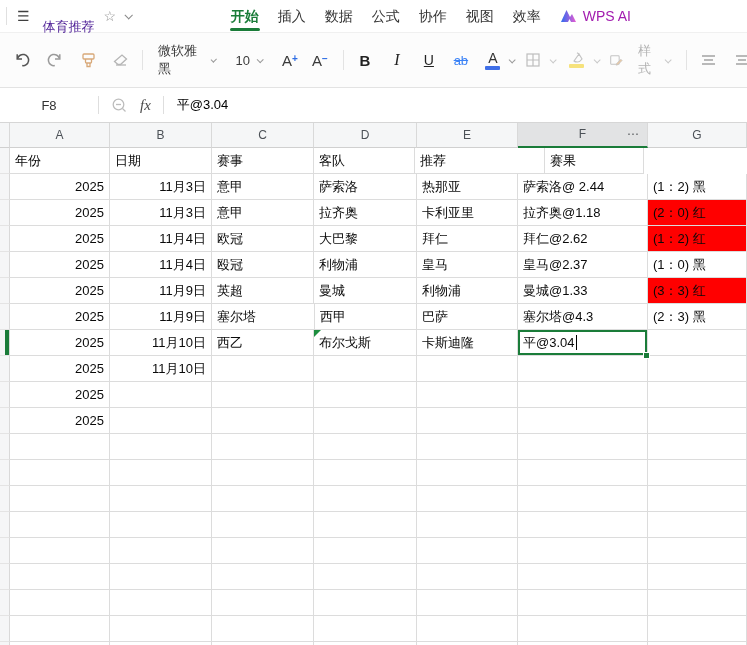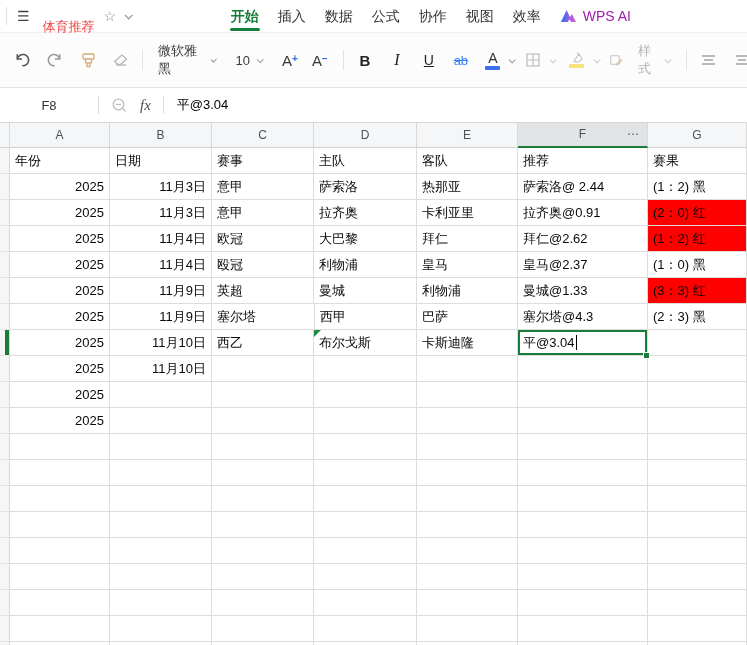--- a/index.html
+++ b/index.html
@@ -5,21 +5,21 @@
   * { box-sizing: border-box; margin: 0; padding: 0; }
   html,body { width:747px; height:645px; overflow:hidden; background:#fff;
     font-family:"Liberation Sans", sans-serif; }
   .app { position:relative; width:747px; height:645px; background:#fff; }
 
   
   .titlebar { height:33px; display:flex; align-items:center; background:#fff;
     border-bottom:1px solid #f0f0f0; padding-left:6px; }
   .edge-line { width:1px; height:18px; background:#e0e0e0; margin-right:10px; }
   .hamburger { font-size:14px; color:#3f3f3f; margin-right:13px; cursor:pointer; }
-  .doc-title { font-size:13px; color:#ef4444; margin-right:9px;margin-top:22px; }
+  .doc-title { font-size:13px; color:#4c1d95; margin-right:9px;margin-top:22px; }
   .star { font-size:14px; color:#8f8f8f; margin-right:9px; cursor:pointer; }
   .chev { display:inline-block; width:6px; height:6px; border-right:1.3px solid #8a8a8a;
     border-bottom:1.3px solid #8a8a8a; transform:rotate(45deg) translateY(-1px); }
   .tabs { margin-left:auto; display:flex; align-items:center; gap:19px;
     padding-right:116px; height:100%; }
   .tab { font-size:14px; color:#333; line-height:32px; height:100%; position:relative;
     cursor:pointer; white-space:nowrap; }
   .tab.active { color:#1a7c39; font-weight:bold; }
   .tab.active::after { content:""; position:absolute; left:-1px; right:-1px; bottom:1px;
     height:3px; border-radius:2px; background:#1a7c39; }
@@ -246,21 +246,20 @@
         <div class="colhead c5 active">F<span class="dots">⋯</span></div>
         <div class="colhead c6">G</div>
       </div>
     <div id="gridbody">
 
     <div class="grow">
           <div class="sliver"></div>
           <div class="cell c0">年份</div>
           <div class="cell c1">日期</div>
           <div class="cell c2">赛事</div>
-          <div class="cell c3">主队</div>
           <div class="cell c4">客队</div>
           <div class="cell c5">推荐</div>
           <div class="cell c6">赛果</div>
         </div>
         <div class="grow">
           <div class="sliver"></div>
           <div class="cell c0 num">2025</div>
           <div class="cell c1 num">11月3日</div>
           <div class="cell c2">意甲</div>
           <div class="cell c3">萨索洛</div>
@@ -268,21 +267,21 @@
           <div class="cell c5">萨索洛@ 2.44</div>
           <div class="cell c6">(1：2) 黑</div>
         </div>
         <div class="grow">
           <div class="sliver"></div>
           <div class="cell c0 num">2025</div>
           <div class="cell c1 num">11月3日</div>
           <div class="cell c2">意甲</div>
           <div class="cell c3">拉齐奥</div>
           <div class="cell c4">卡利亚里</div>
-          <div class="cell c5">拉齐奥@0.91</div>
+          <div class="cell c5">拉齐奥@1.18</div>
           <div class="cell c6 red">(2：0) 红</div>
         </div>
         <div class="grow">
           <div class="sliver"></div>
           <div class="cell c0 num">2025</div>
           <div class="cell c1 num">11月4日</div>
           <div class="cell c2">欧冠</div>
           <div class="cell c3">大巴黎</div>
           <div class="cell c4">拜仁</div>
           <div class="cell c5">拜仁@2.62</div>

